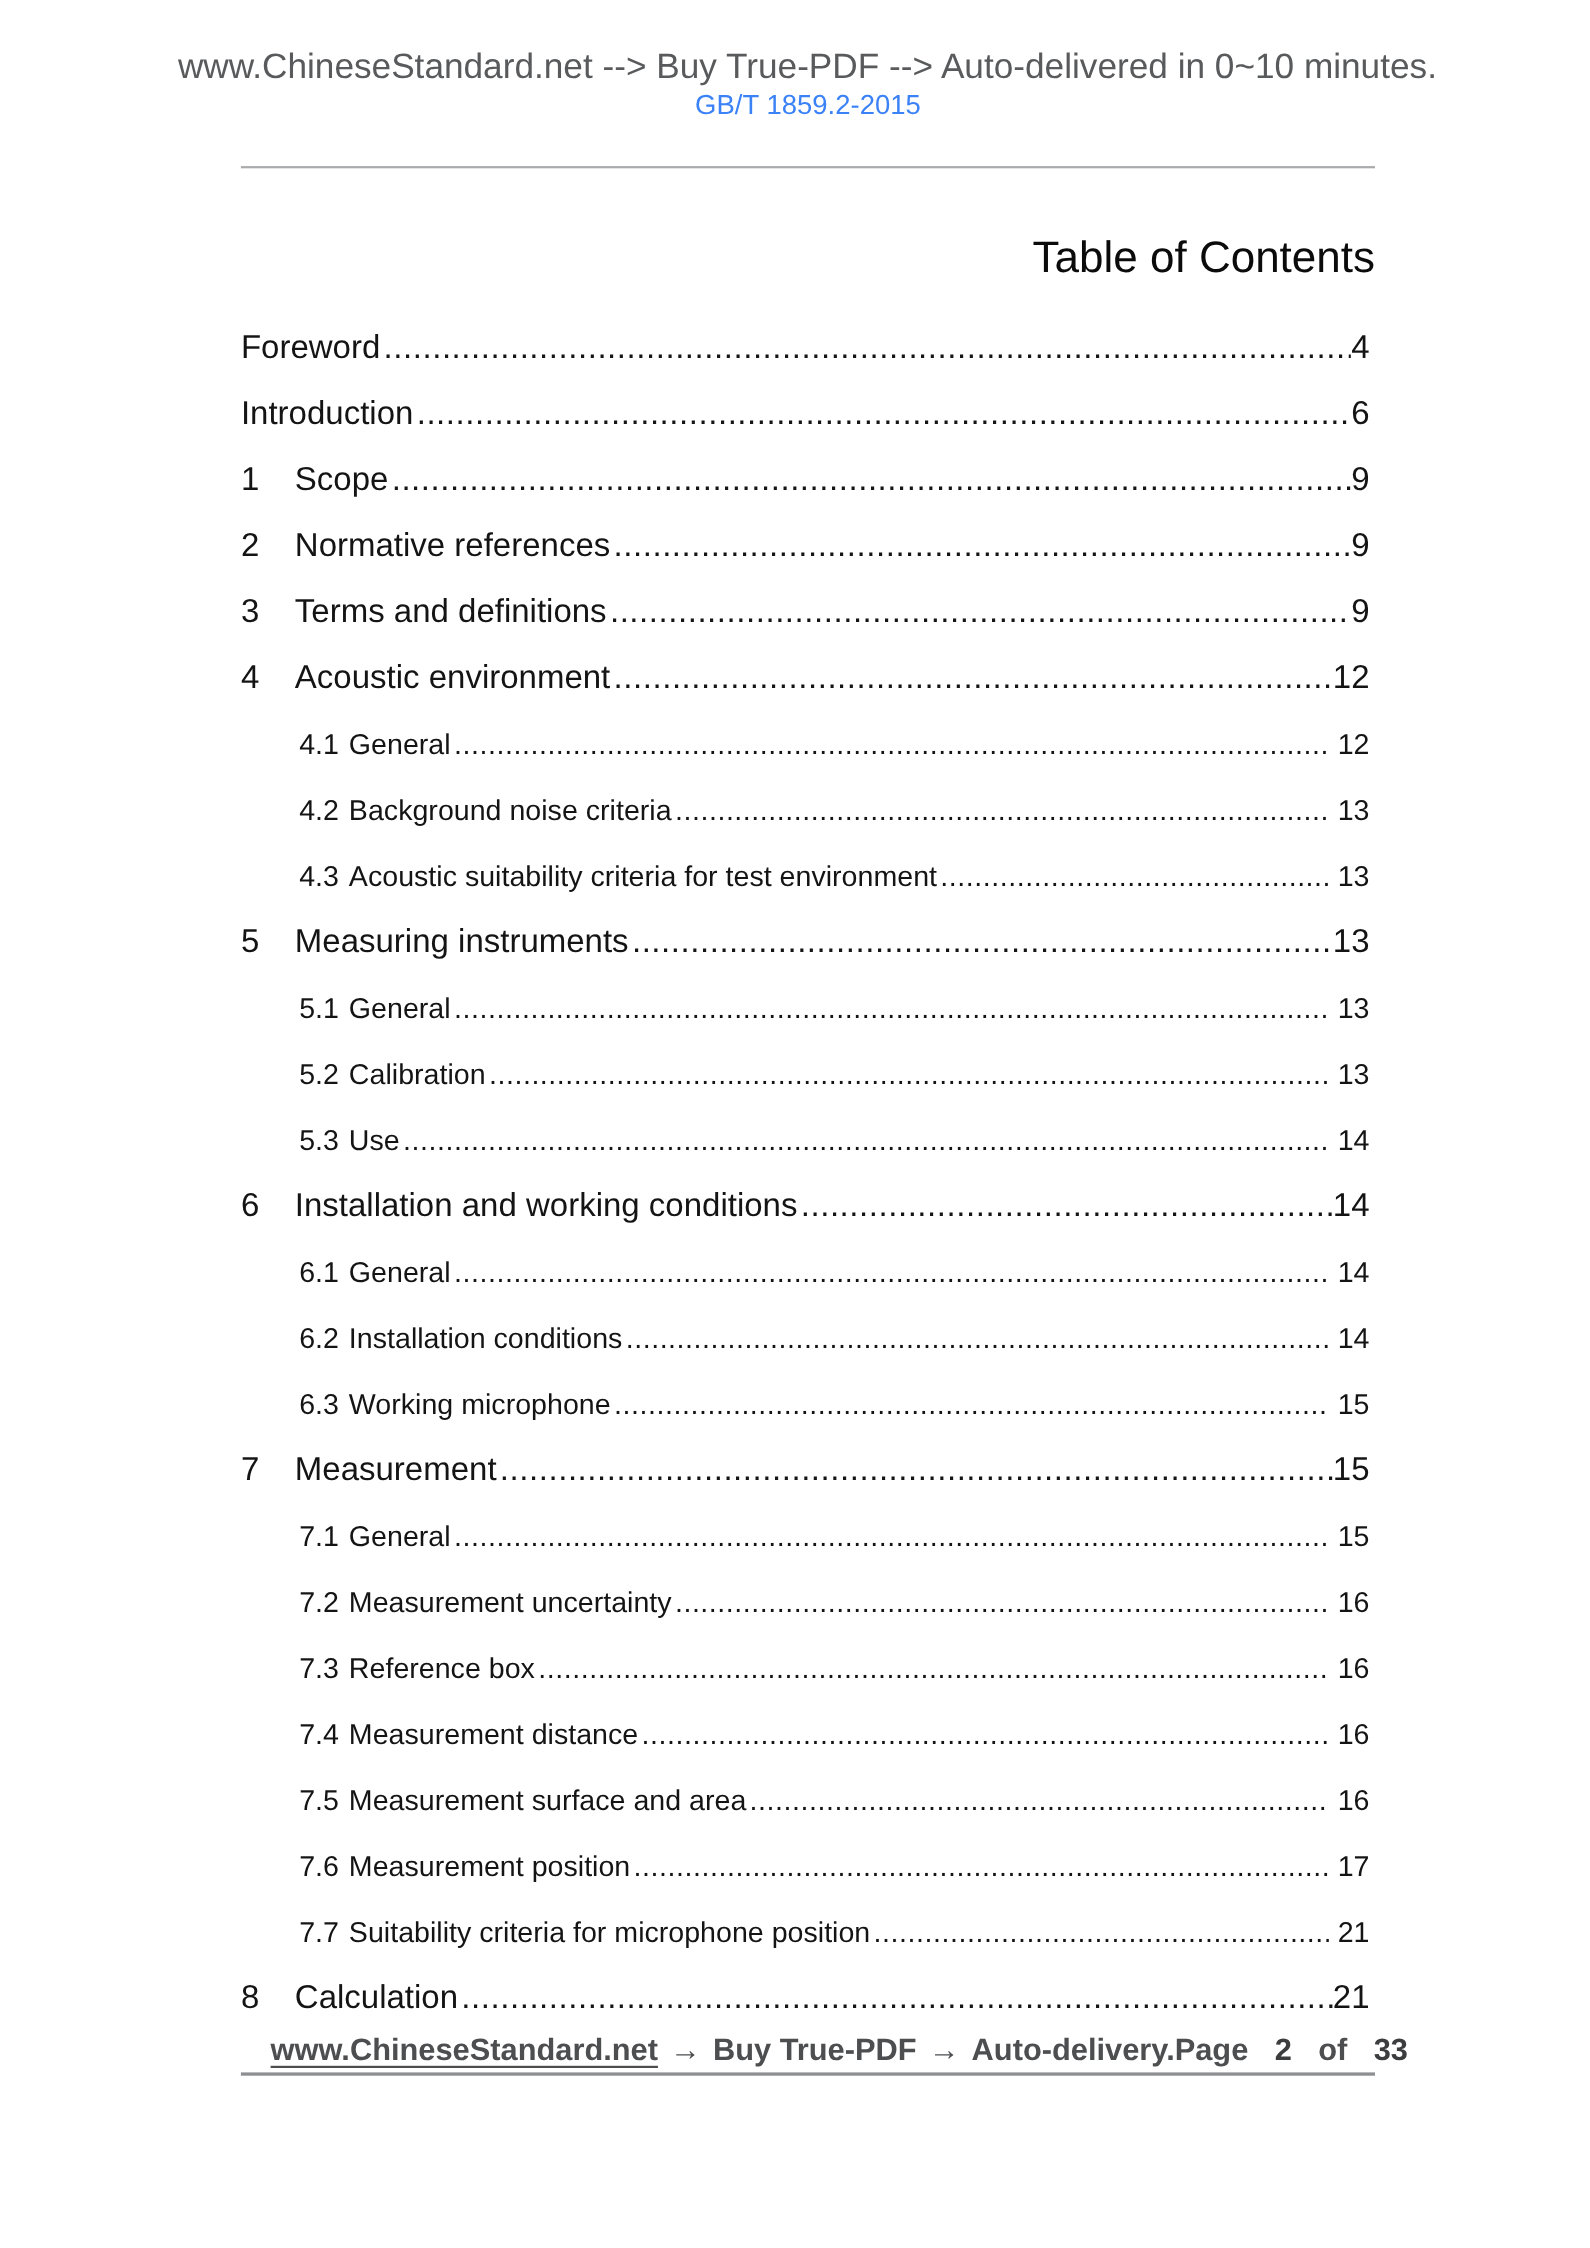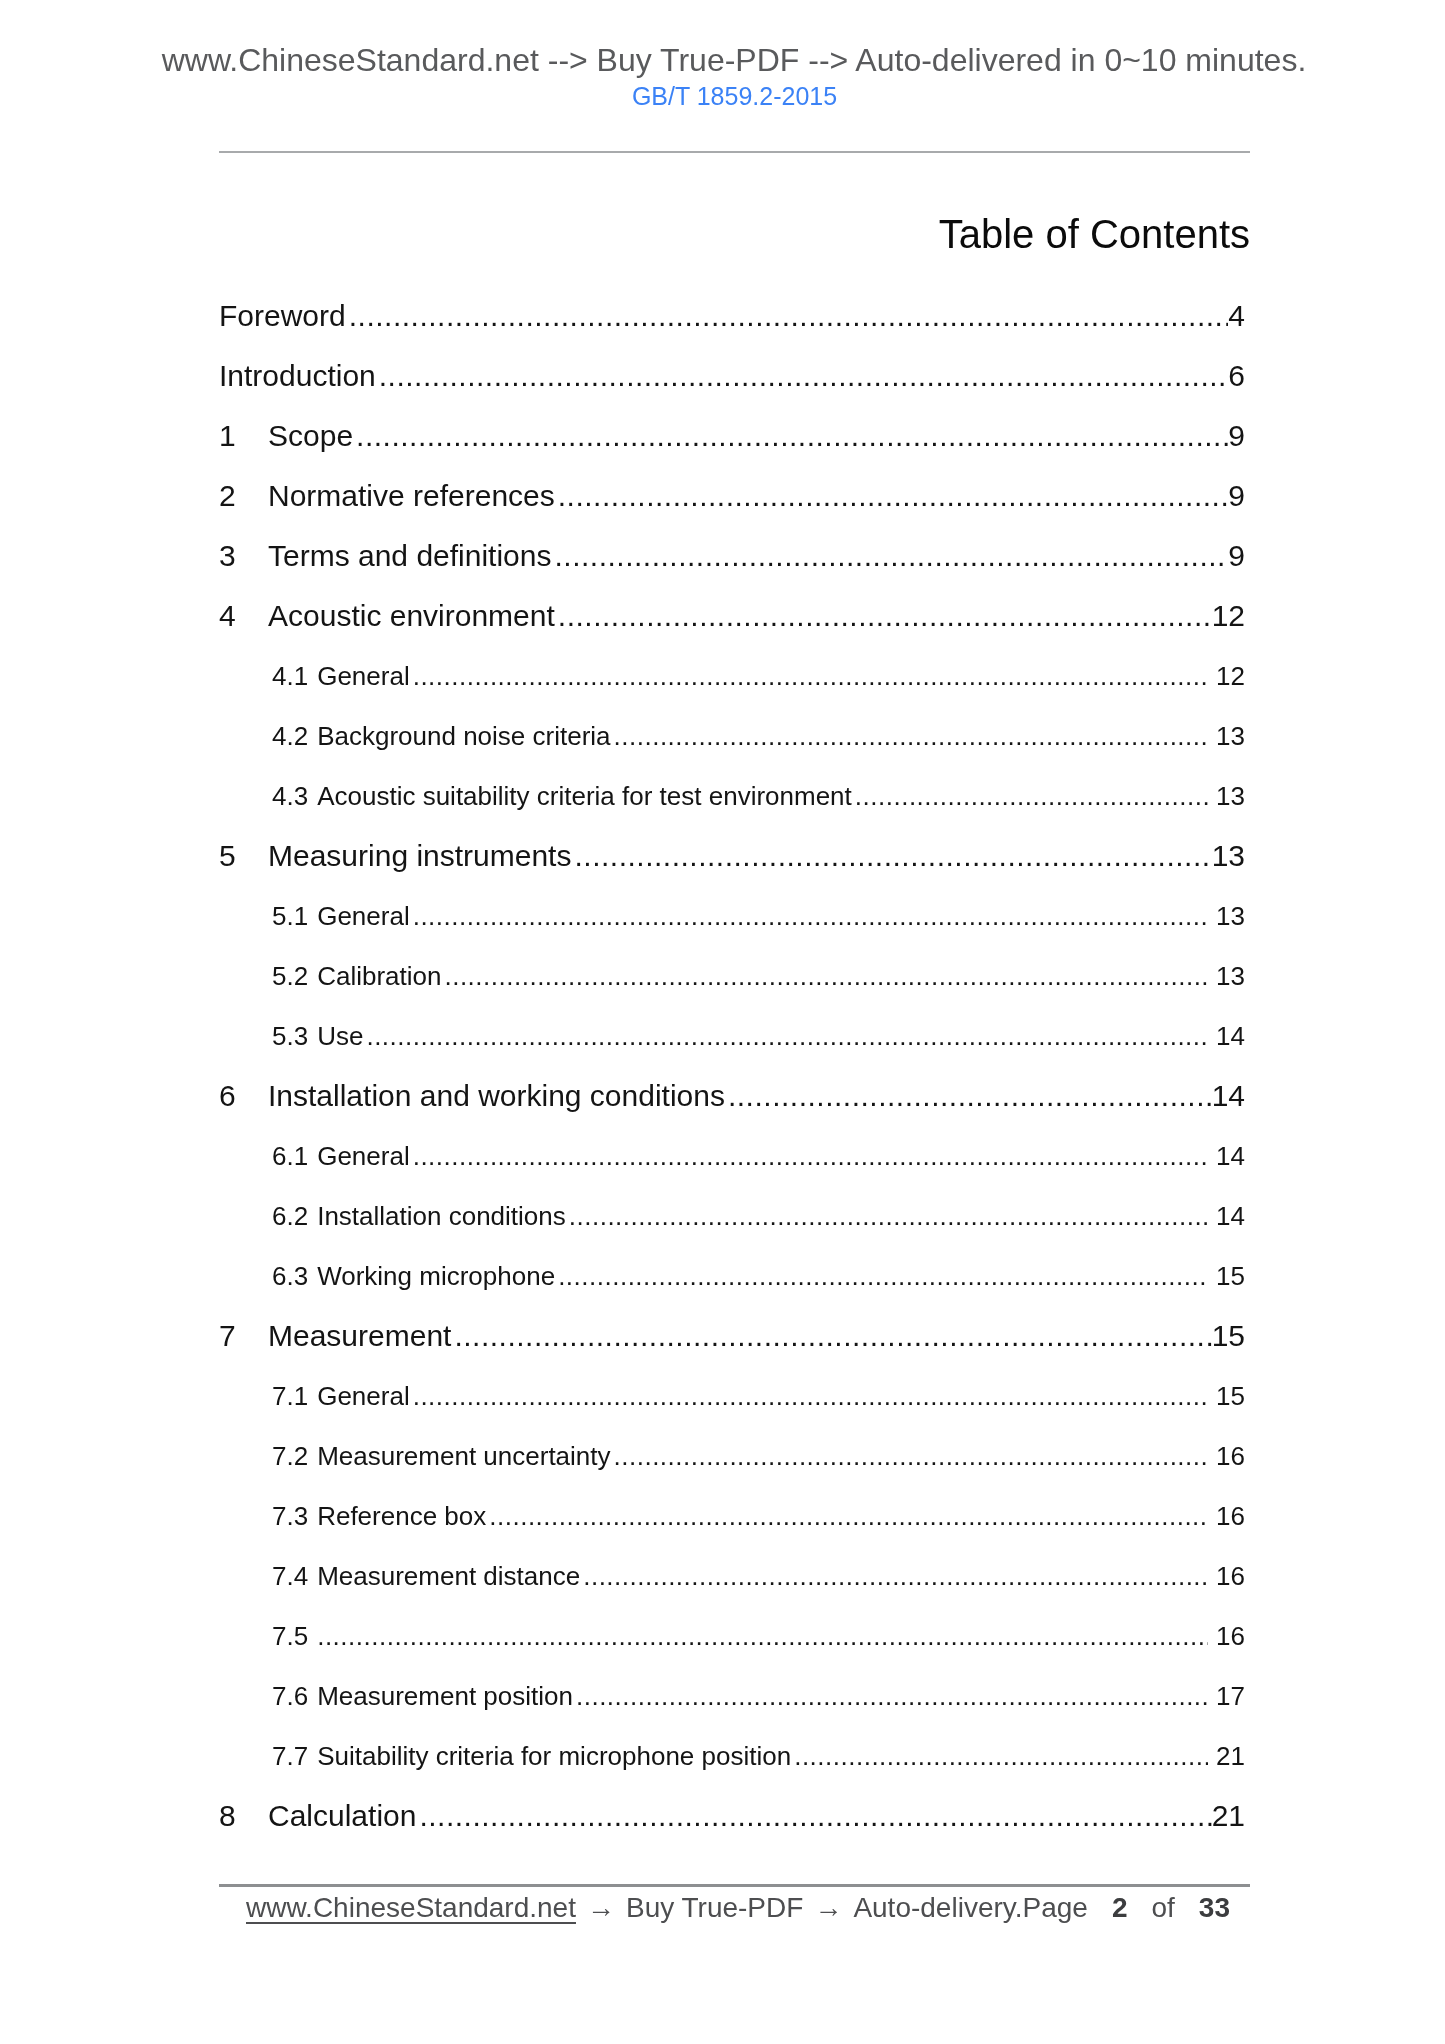--- a/index.html
+++ b/index.html
@@ -28,22 +28,22 @@
   .toc-row .num{flex:0 0 auto;width:49px;}
   .toc-row.l2{padding-left:53px;font-size:26px;}
   .toc-row.l2 .num{width:auto;margin-right:9px;}
   .toc-row .label{flex:0 0 auto;margin-right:3px;}
   .toc-row .dots{flex:1 1 auto;overflow:hidden;}
   .toc-row .dots::after{content:"..................................................................................................................................................................................................................";letter-spacing:0.5px;}
   .toc-row .page{flex:0 0 auto;}
   .toc-row.l2 .page{margin-left:8px;}
 
   
-  .footer{top:1888px;height:40px;line-height:40px;display:flex;
-          justify-content:space-between;font-size:28px;color:#4d4e50;}
+  .footer{top:1844px;height:40px;line-height:40px;display:flex;
+          justify-content:space-between;font-size:28px;color:#4d4e50;font-weight:bold;}
   .footer-left{display:flex;gap:11px;padding-left:27px;white-space:nowrap;}
   .footer-right{display:flex;gap:24px;padding-right:27px;white-space:nowrap;}
   .footer-link{color:#4d4e50;text-decoration:underline;
                text-decoration-thickness:2px;text-underline-offset:5px;cursor:pointer;}
   .footer-right b{color:#3c3d3f;}
 </style>
 </head>
 <body>
 
 <div class="content-col header-promo">www.ChineseStandard.net --&gt; Buy True-PDF --&gt; Auto-delivered in 0~10 minutes.</div>
@@ -180,20 +180,21 @@
     <span class="page">16</span>
   </div>
     <div class="toc-row l2">
     <span class="num">7.4</span>
     <span class="label">Measurement distance</span>
     <span class="dots"></span>
     <span class="page">16</span>
   </div>
     <div class="toc-row l2">
     <span class="num">7.5</span>
+    <span class="label">Measurement surface and area</span>
     <span class="dots"></span>
     <span class="page">16</span>
   </div>
     <div class="toc-row l2">
     <span class="num">7.6</span>
     <span class="label">Measurement position</span>
     <span class="dots"></span>
     <span class="page">17</span>
   </div>
     <div class="toc-row l2">

